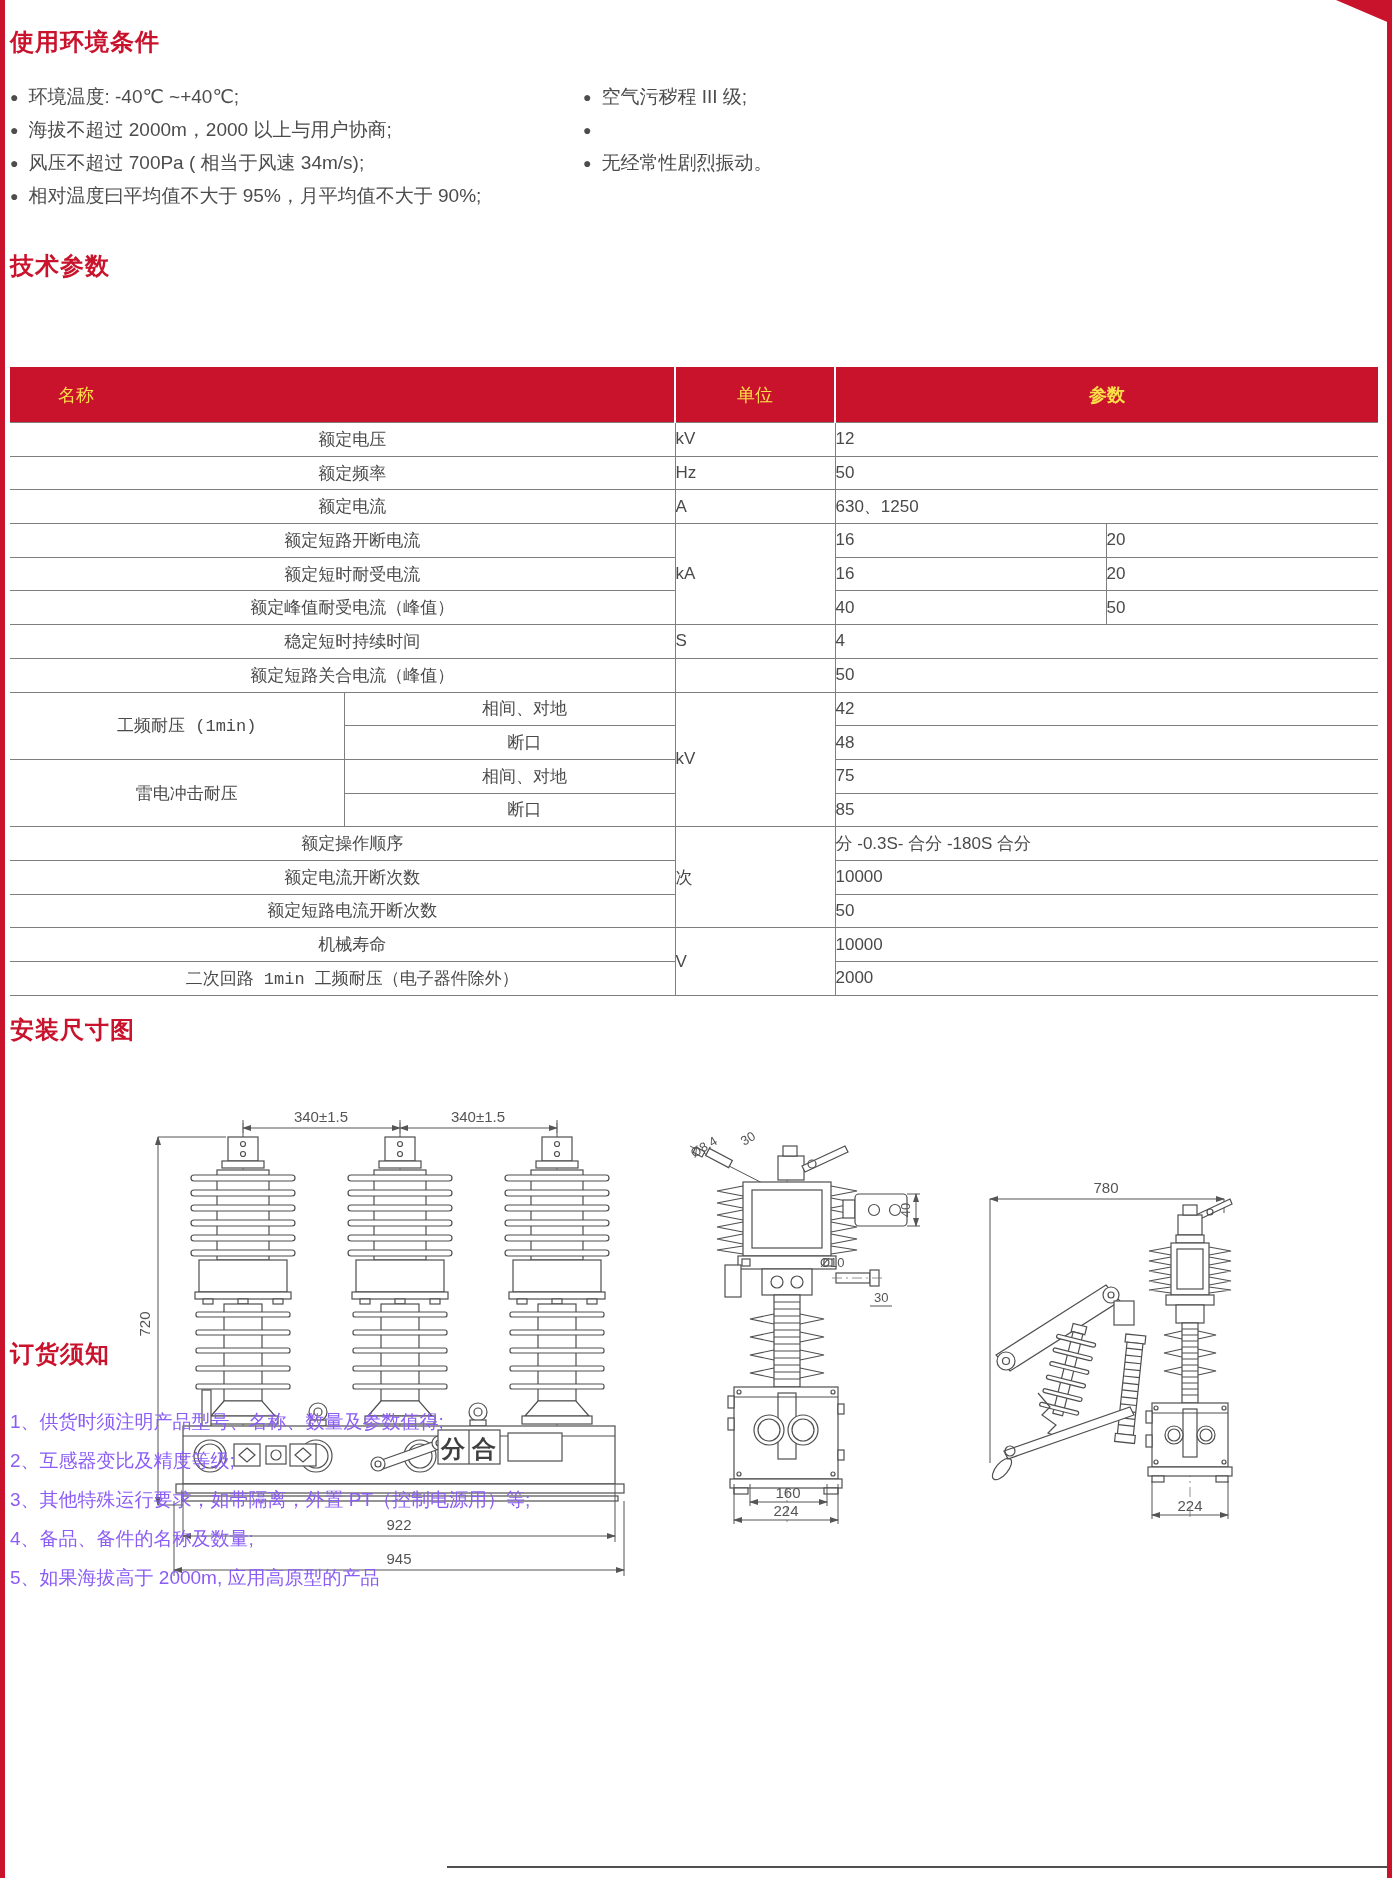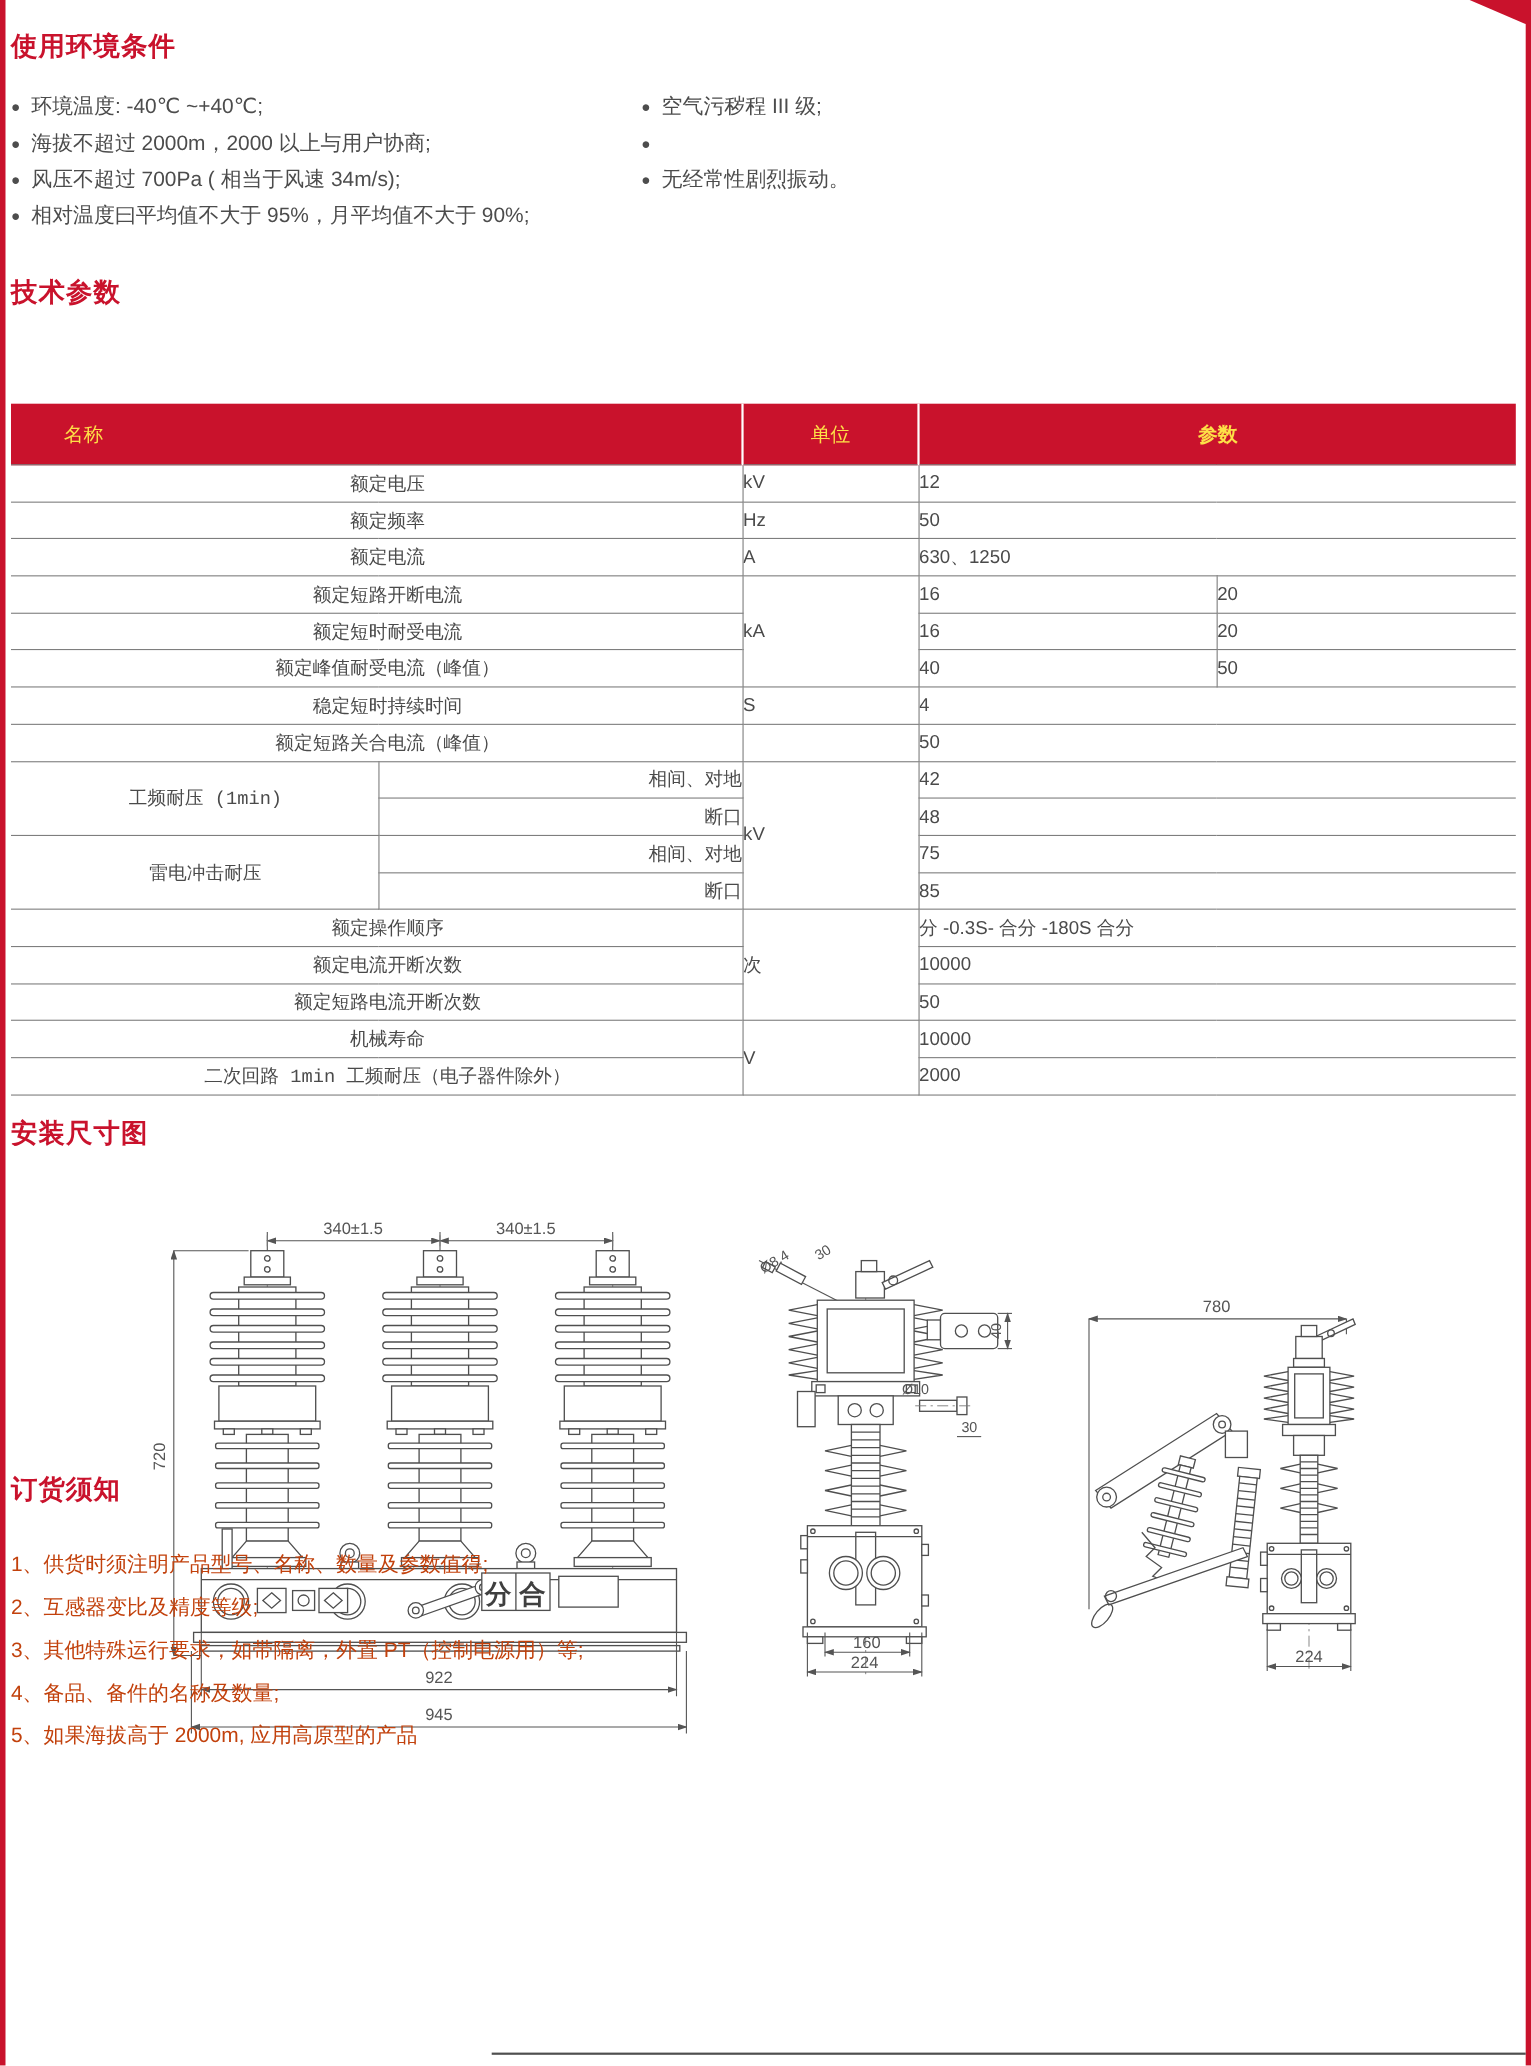--- a/index.html
+++ b/index.html
@@ -21,35 +21,35 @@
 
   table.spec { position:absolute; left:10px; top:367px; width:1368px;
     border-collapse:collapse; table-layout:fixed; font-size:17px; color:#4a4a4a; }
   .spec th { background:var(--accent,#c9122c); color:#fde047; font-weight:normal;
     height:55px; font-size:18px; border-right:2px solid #fff; padding:0; }
   .spec th:last-child { border-right:none;font-weight:bold; }
   .spec th.h-name { text-align:left; padding-left:48px; }
   .spec td { height:32.7px; border:1.5px solid #7e7e7e; text-align:left;
     padding:0; overflow:hidden; white-space:nowrap; }
   .spec td.name { text-align:center; padding-left:20px;font-family:Liberation Mono, monospace; }
-  .spec td.sub  { text-align:right; padding-left:30px; }
+  .spec td.sub  { text-align:center; padding-left:30px; }
   .spec tr td:first-child { border-left:none; }
   .spec tr td:last-child  { border-right:none; }
 
   .drawing { position:absolute; }
   .ln  { stroke:#4f4f4f; fill:none; stroke-width:1.2; }
   .lnf { stroke:#4f4f4f; fill:#ffffff; stroke-width:1.2; }
   .dim { stroke:#555555; fill:none; stroke-width:1; }
   .cl  { stroke:#777777; fill:none; stroke-width:0.8; stroke-dasharray:10 4 2 4; }
   .dim-label { font-size:13px; fill:#555555; font-family:"Liberation Sans","DejaVu Sans",sans-serif; }
   .dim-label-lg { font-size:15px; fill:#555555; font-family:"Liberation Sans","DejaVu Sans",sans-serif; }
   .plate-char { font-size:24px; fill:#3f3f3f; font-weight:bold;
     font-family:"Liberation Sans","DejaVu Sans",sans-serif; }
 
-  .order-list { position:absolute; left:10px; top:1402px; font-size:19px; color:#c2410c; }
+  .order-list { position:absolute; left:10px; top:1402px; font-size:19px; color:#8b5cf6; }
   .order-item { height:39px; display:flex; align-items:center; white-space:nowrap; }
   .footer-rule { position:absolute; left:447px; top:1866px; width:940px; height:2px; background:#4f4f4f; }
 </style>
 </head>
 <body>
 
 <svg width="0" height="0" style="position:absolute">
   <defs>
     <marker id="da" markerWidth="9" markerHeight="8" refX="8" refY="3" orient="auto-start-reverse">
       <path d="M0,0 L9,3 L0,6 Z" fill="#555"></path>

